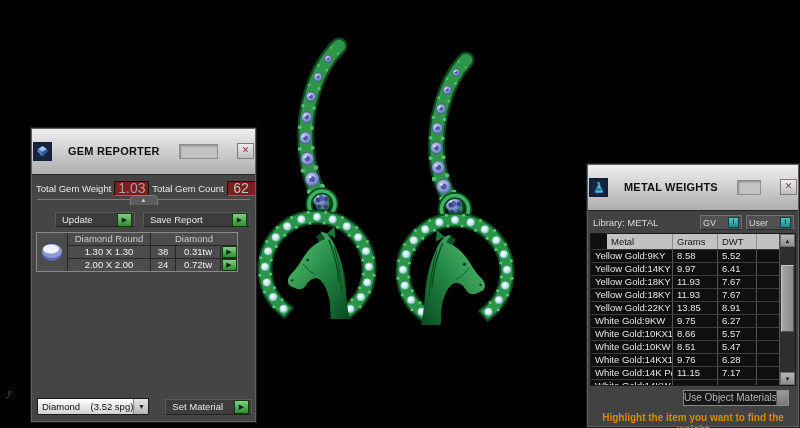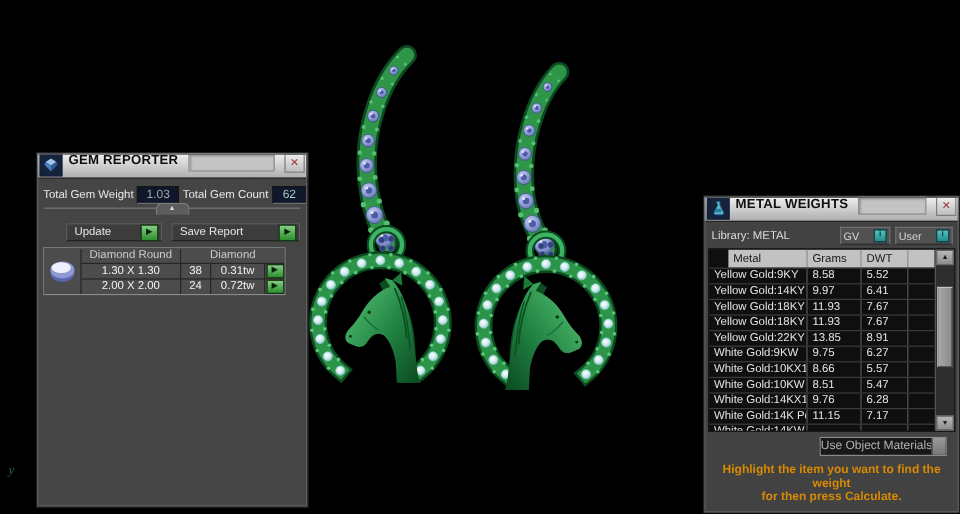--- a/index.html
+++ b/index.html
@@ -3,37 +3,37 @@
 <meta charset="utf-8">
 <style>
   html,body{margin:0;padding:0;background:#000;}
   #stage{position:relative;width:800px;height:428px;background:#000;overflow:hidden;
          font-family:"Liberation Sans","DejaVu Sans",sans-serif;-webkit-font-smoothing:antialiased;}
   #scene{position:absolute;left:0;top:0;}
   #axis-y{position:absolute;left:7px;top:386px;color:#2e7d4a;font:italic 11px "Liberation Serif",serif;opacity:.85;}
 
   .panel{position:absolute;background:#454545;border:1px solid #1d1d1d;outline:1px solid #5f5f5f;outline-offset:-2px;
          box-sizing:border-box;display:flex;flex-direction:column;}
-  .tbar{height:20px;background:linear-gradient(#f0f0f0,#aeaeae);display:flex;gap:5px;
-        padding:0 2px;border-bottom:1px solid #262626;flex:0 0 auto;}
+  .tbar{height:20px;background:linear-gradient(#f0f0f0,#aeaeae);display:flex;align-items:center;gap:16px;
+        padding:13px 2px;border-bottom:1px solid #262626;flex:0 0 auto;}
   .tbar .ttl{font-weight:bold;font-size:11px;color:#101010;white-space:nowrap;letter-spacing:.2px;}
   .tbar .strip{flex:1;height:13px;margin:0 3px;background:#c4c4c4;border:1px solid #8e8e8e;
                box-shadow:inset 1px 1px 2px rgba(0,0,0,.3);}
   .closebtn{width:15px;height:14px;background:linear-gradient(#ececec,#bdbdbd);border:1px solid #7d7d7d;
             color:#9c3434;font-size:9px;line-height:13px;text-align:center;font-weight:bold;cursor:default;}
   .appicon{width:17px;height:17px;flex:0 0 auature;border:1px solid #10203a;background:#16233d;display:flex;
            align-items:center;justify-content:center;}
   .gbtn{width:13px;height:12px;background:linear-gradient(#86cd86,#2c8f2c);border:1px solid #123912;
         color:#052405;font-size:7px;line-height:11px;text-align:center;flex:0 0 auto;}
 
   
   #gem-reporter{left:30px;top:127px;width:227px;height:296px;}
   .gr-weightrow{display:flex;align-items:center;margin:6px 3px 0 5px;gap:3px;font-size:9.5px;color:#e9e9e9;white-space:nowrap;}
-  .valbox{background:#0f172a;border:1px solid #141414;border-bottom-color:#6e6e6e;height:13px;line-height:13px;
-          text-align:center;font-size:10px;flex:0 0 auto;}
+  .valbox{background:#7f1d1d;border:1px solid #141414;border-bottom-color:#6e6e6e;height:13px;line-height:13px;
+          text-align:center;font-size:14px;flex:0 0 auto;}
   .gr-div{position:relative;height:11px;margin:3px 6px 0 6px;border-top:1px solid #7a7a7a;}
   .gr-div .tab{position:absolute;left:50%;top:-5px;transform:translateX(-50%);width:26px;height:9px;background:#5c5c5c;
                border:1px solid #7e7e7e;border-bottom:none;border-radius:5px 5px 0 0;color:#d6d6d6;font-size:6px;
                text-align:center;line-height:8px;}
   .gr-btnrow{display:flex;margin:1px 6px 0 24px;gap:8px;}
   .dkbtn{display:flex;align-items:center;justify-content:space-between;background:#3c3c3c;border:1px solid #5a5a5a;
          border-bottom-color:#222;color:#e6e6e6;font-size:9.5px;height:15px;padding:0 2px 0 6px;box-sizing:border-box;}
   .gr-table{display:grid;grid-template-columns:30px 82px 24px 44px 16px;grid-auto-rows:12px;margin:5px 0 0 5px;
             background:#262626;gap:1px;border:1px solid #8a8a8a;width:fit-content;}
   .gr-table .c{background:#4c4c4c;color:#f1f1f1;font-size:9.5px;line-height:12px;text-align:center;overflow:hidden;}
@@ -401,20 +401,30 @@
           <span class="gbtn" style="height: 10px; line-height: 9px;">▶</span>
         </div>
         <div class="c">2.00 X 2.00</div>
         <div class="c">24</div>
         <div class="c">0.72tw</div>
         <div class="c gr-bcell">
           <span class="gbtn" style="height: 10px; line-height: 9px;">▶</span>
         </div>
       </div>
 
+    <div class="gr-bottom">
+      <div class="select">
+        <span class="val">Diamond    (3.52 spg)</span>
+        <span class="arrow">▼</span>
+      </div>
+      <div class="dkbtn" style="width:94px;height:16px;">
+        <span>Set Material</span>
+        <span class="gbtn">▶</span>
+      </div>
+    </div>
   </section>
 
   <section class="panel" id="metal-weights">
     <div class="tbar">
       <span class="appicon">
         <svg width="13" height="13" viewBox="0 0 13 13">
             <path d="M5,1 h3 v3 l3,6 a1.5,1.5 0 0 1 -1.4,2 H4.4 a1.5,1.5 0 0 1 -1.4,-2 l3,-6 Z" fill="#5fb7d4" stroke="#1d5a74" stroke-width=".8"></path>
             <rect x="4" y="7" width="5" height="3" fill="#2a7ca0"></rect>
           </svg>
       </span>

